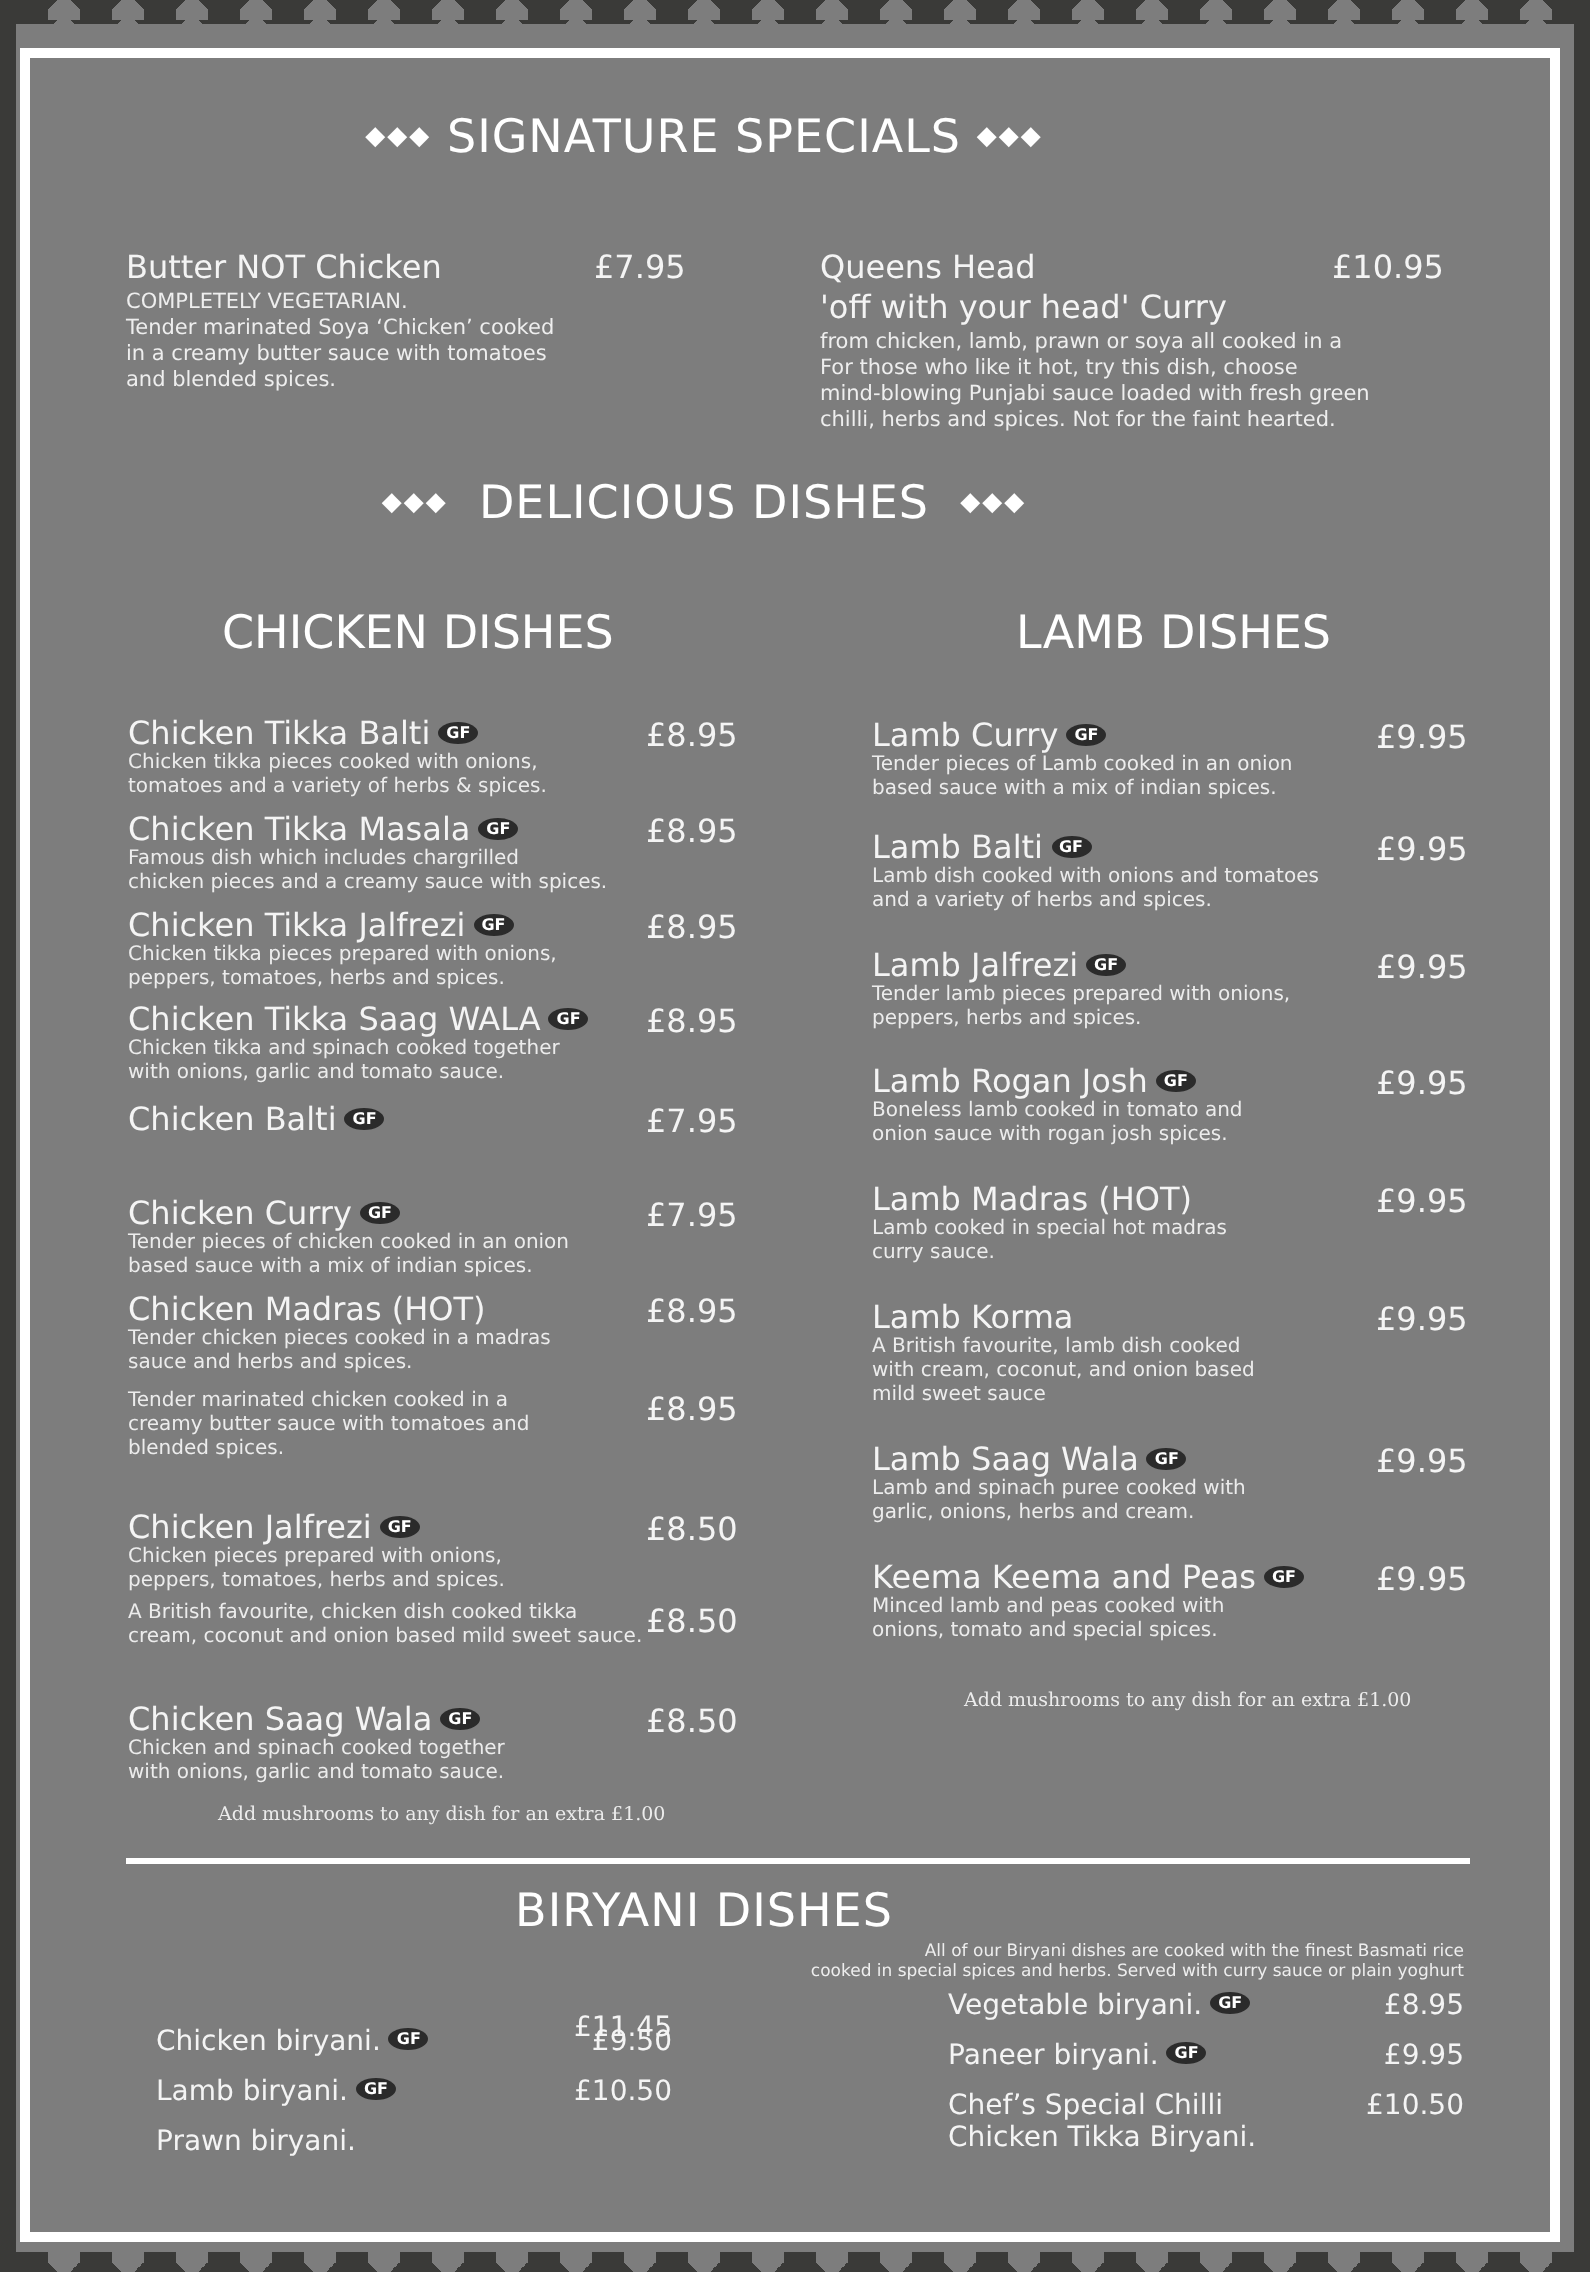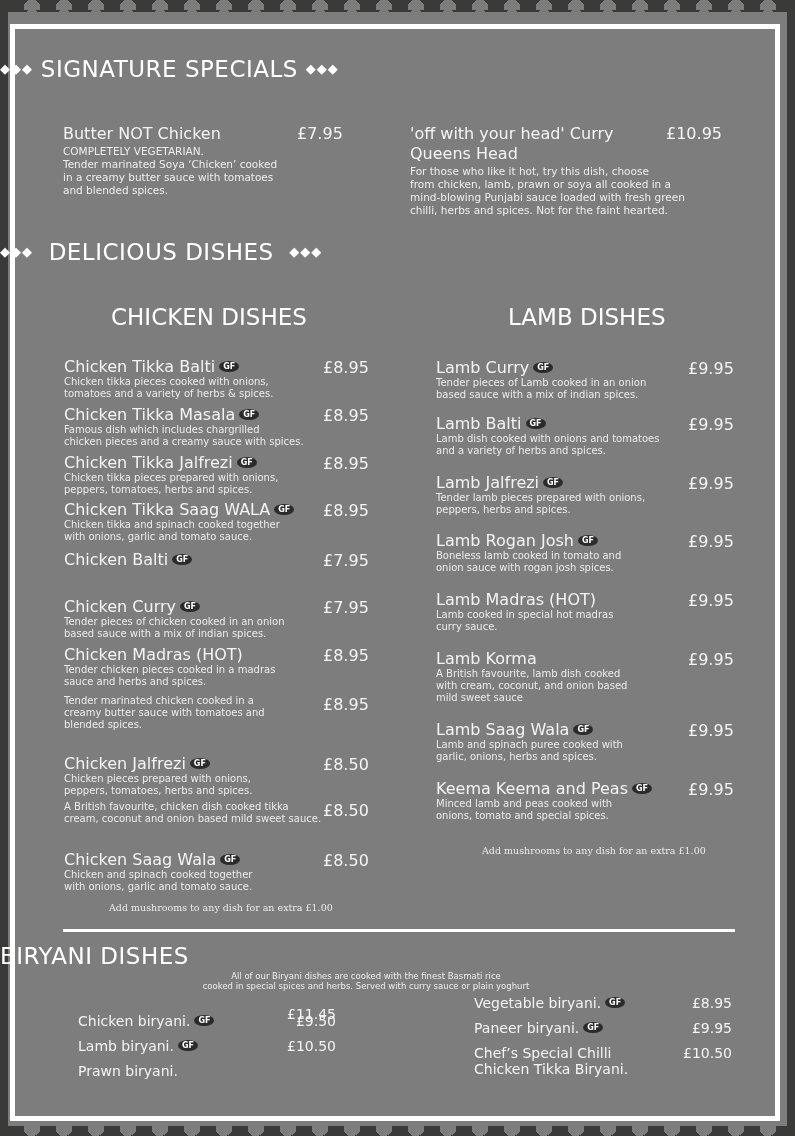--- a/index.html
+++ b/index.html
@@ -19,21 +19,21 @@
     background-image: radial-gradient(circle at 10px -14px, transparent 18px, #3a3a38 19px);
     background-size: 20px 12px;
   }
   .wave.top { top: 0; background-image: linear-gradient(135deg, #3a3a38 50%, transparent 50%), linear-gradient(225deg, #3a3a38 50%, transparent 50%); background-size: 32px 10px; background-position: 0 0, 16px 0; }
   .wave.bottom { bottom: 0; height: 10px; background-image: linear-gradient(45deg, #3a3a38 50%, transparent 50%), linear-gradient(315deg, #3a3a38 50%, transparent 50%); background-size: 32px 10px; background-position: 0 0, 16px 0; }
   .frame {
     position: absolute; left: 10px; top: 24px; width: 770px; height: 1097px;
     border: 5px solid #ffffff;
   }
   .heading {
-    position: absolute; left: 0; width: 704px; 
+    position: absolute; left: 0; width: 704px; text-align: center;
     font-size: 23px; letter-spacing: 0.5px; color: #fff;
   }
   .diamonds { font-size: 13px; letter-spacing: 1px; vertical-align: 4px; }
   .sig-item { position: absolute; }
   .sig-name { font-size: 16px; line-height: 20px; white-space: nowrap; }
   .sig-price { position: absolute; font-size: 16px; top: 0; }
   .sig-desc { font-size: 10.5px; line-height: 13px; color: #eee; margin-top: 1px; }
   .col-title { position: absolute; font-size: 23px; color: #fff; }
   .dish { position: absolute; }
   .dish-name { font-size: 16px; line-height: 18px; white-space: nowrap; }
@@ -41,21 +41,21 @@
   .dish-price { position: absolute; top: 0; font-size: 16px; }
   .gf {
     display: inline-block; background: #2b2b2b; color: #fff; font-size: 8px; font-weight: bold;
     border-radius: 50%; width: 20px; height: 11px; line-height: 11px; text-align: center;
     vertical-align: 3px; margin-left: 4px;
   }
   .note {
     position: absolute; font-family: "DejaVu Serif", serif; font-size: 9.5px; color: #ececec; white-space: nowrap;
   }
   .divider { position: absolute; left: 63px; top: 929px; width: 672px; height: 3px; background: #fff; }
-  .bir-sub { position: absolute; left: 0; width: 732px; text-align: center; font-size: 8.5px; line-height: 10px; color: #eee; }
+  .bir-sub { position: absolute; left: 0; width: 732px; text-align: right; font-size: 8.5px; line-height: 10px; color: #eee; }
   .bir-row { position: absolute; font-size: 14px; white-space: nowrap; }
   .bir-price { position: absolute; font-size: 14px; text-align: right; }
 </style>
 </head>
 <body>
 
 <div class="page">
   <div class="wave top"></div>
   <div class="wave bottom"></div>
 </div>
@@ -72,26 +72,26 @@
   <div class="sig-price" style="left:234px;">£7.95</div>
   <div class="sig-desc">
     <div>COMPLETELY VEGETARIAN.</div>
     <div>Tender marinated Soya  ‘Chicken’ cooked</div>
     <div>in a creamy butter sauce with tomatoes</div>
     <div>and blended spices.</div>
   </div>
 </div>
 
 <div class="sig-item" style="left:410px; top:124px; width:325px;">
+  <div class="sig-name">Queens Head</div>
   <div class="sig-name">'off with your head' Curry</div>
-  <div class="sig-name">Queens Head</div>
   <div class="sig-price" style="left:256px;">£10.95</div>
   <div class="sig-desc">
+    <div>from chicken, lamb, prawn or soya all cooked in a</div>
     <div>For those who like it hot, try this dish, choose</div>
-    <div>from chicken, lamb, prawn or soya all cooked in a</div>
     <div>mind-blowing Punjabi sauce loaded with fresh green</div>
     <div>chilli, herbs and spices. Not for the faint hearted.</div>
   </div>
 </div>
 
 <div class="heading" style="top:239px;">
   <span class="diamonds">◆◆◆</span>
   &nbsp;<span>DELICIOUS DISHES</span>&nbsp;
   <span class="diamonds">◆◆◆</span>
 </div>
@@ -234,21 +234,21 @@
         <div>A British favourite, lamb dish cooked</div>
         <div>with cream, coconut, and onion based</div>
         <div>mild sweet sauce</div>
       </div>
     </div>
     <div class="dish" style="left: 436px; top: 721px;">
       <div class="dish-name"><span>Lamb Saag Wala</span><span class="gf">GF</span></div>
       <div class="dish-price" style="left: 252px;">£9.95</div>
       <div class="dish-desc">
         <div>Lamb and spinach puree cooked with</div>
-        <div>garlic, onions, herbs and spices.</div>
+        <div>garlic, onions, herbs and cream.</div>
       </div>
     </div>
     <div class="dish" style="left: 436px; top: 780px;">
       <div class="dish-name"><span>Keema Keema and Peas</span><span class="gf">GF</span></div>
       <div class="dish-price" style="left: 252px;">£9.95</div>
       <div class="dish-desc">
         <div>Minced lamb and peas cooked with</div>
         <div>onions, tomato and special spices.</div>
       </div>
     </div>

